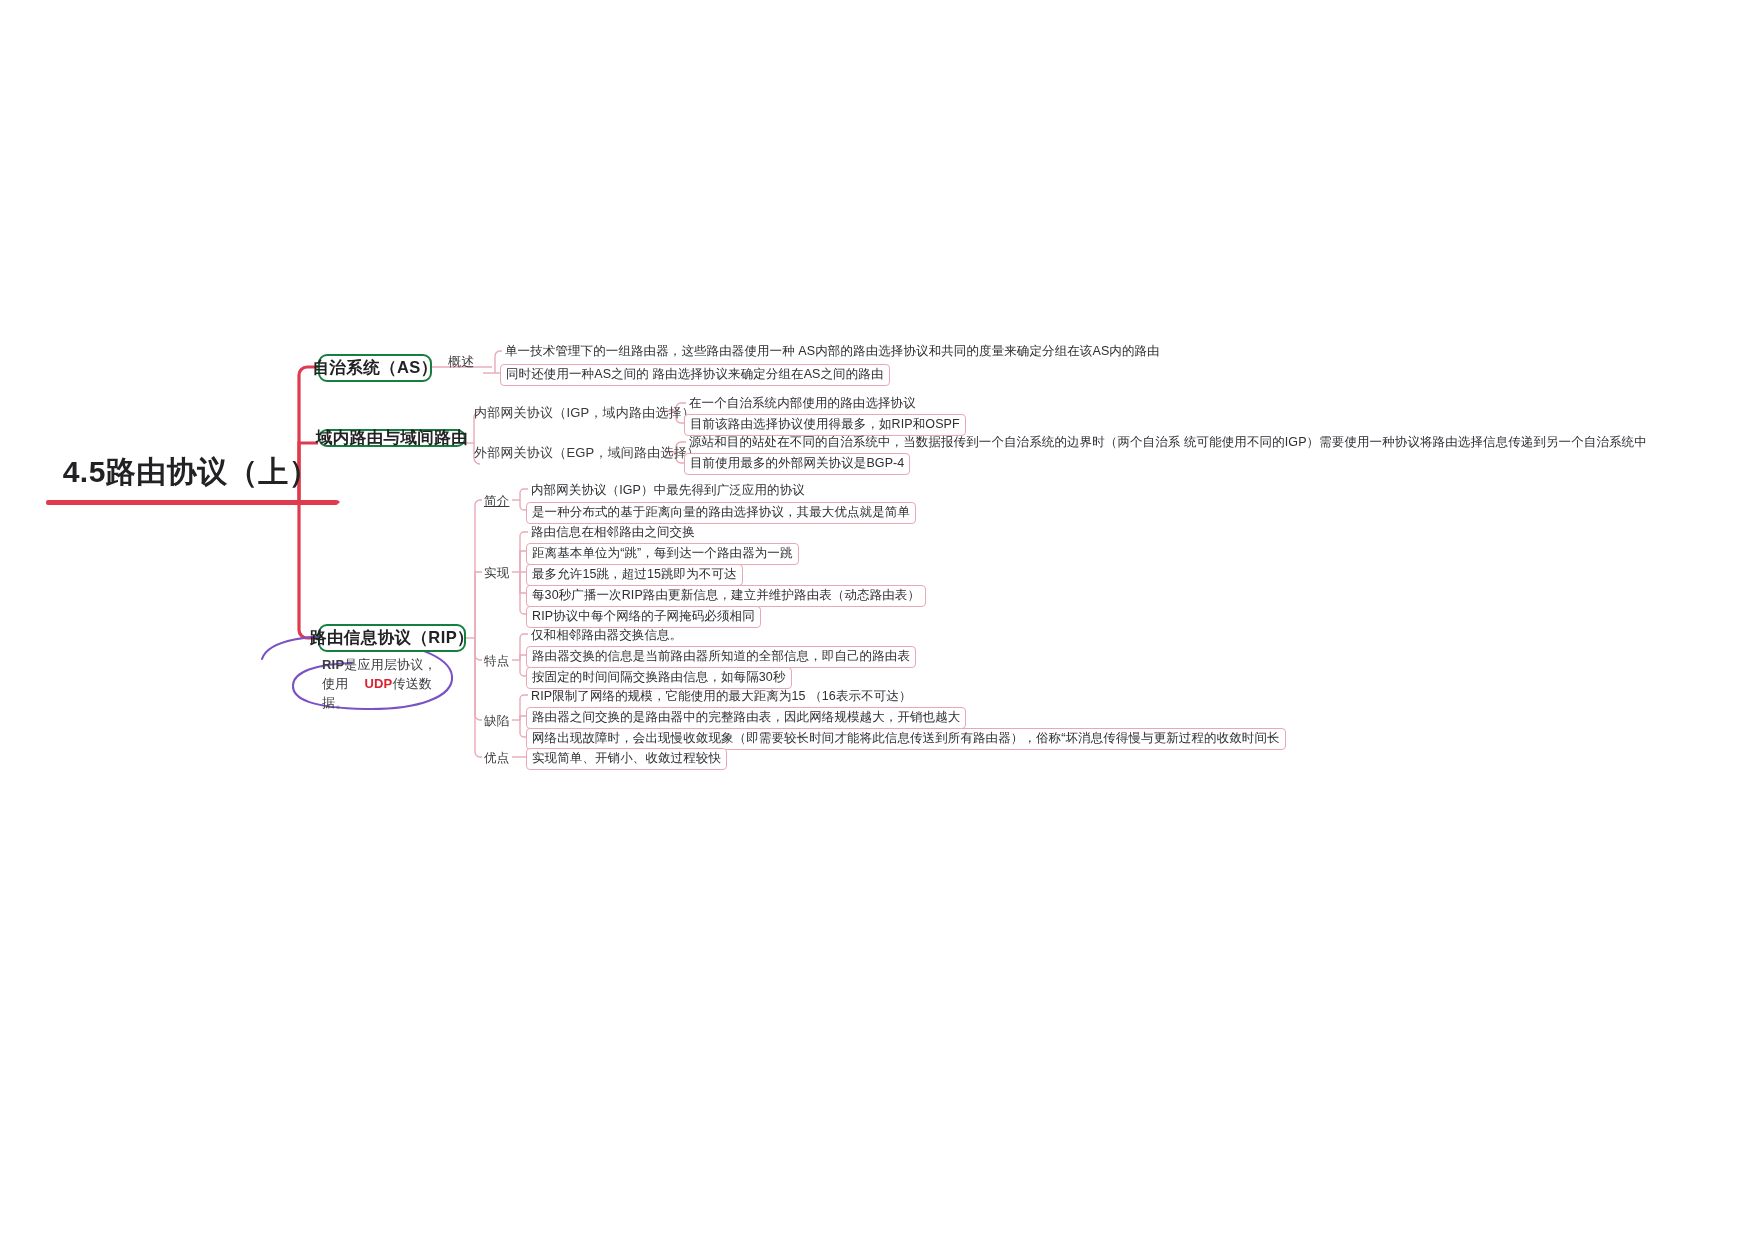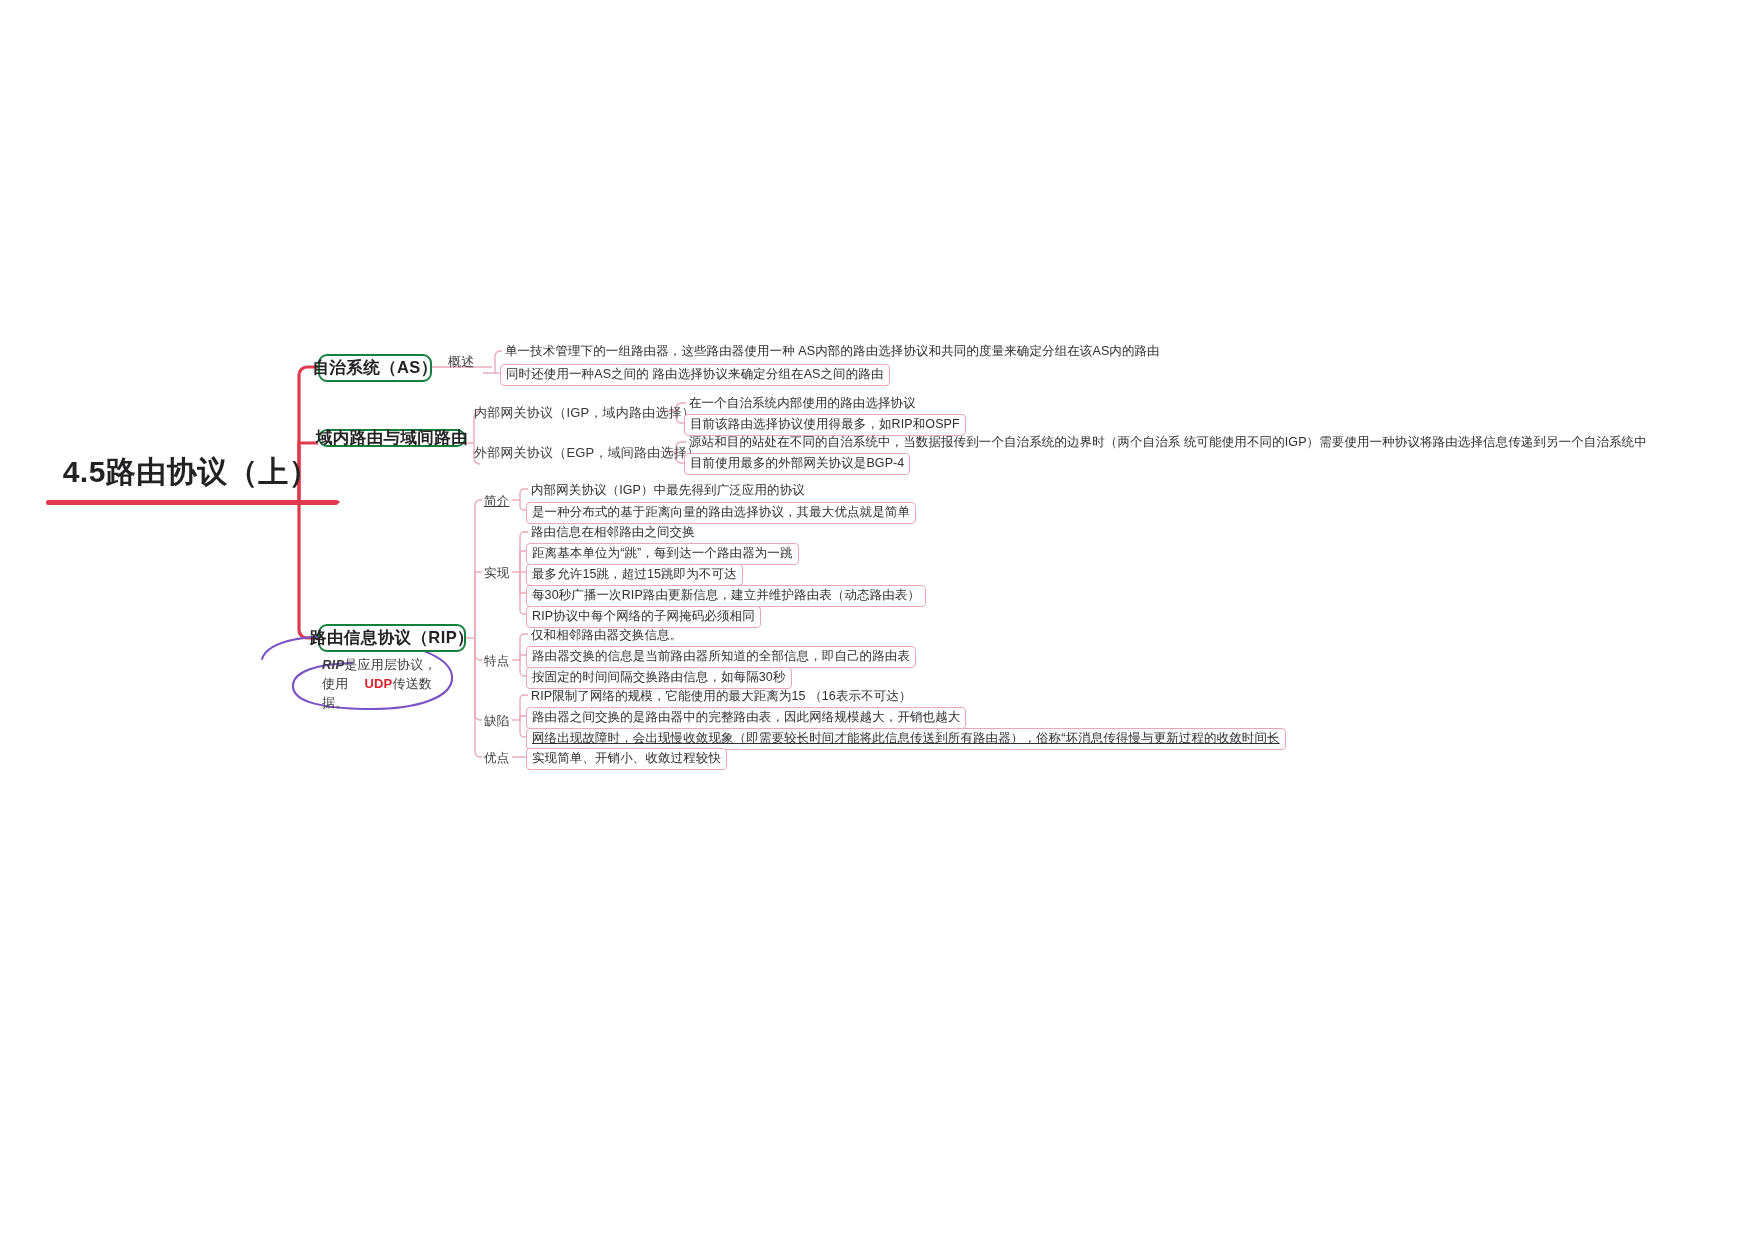--- a/index.html
+++ b/index.html
@@ -112,21 +112,20 @@
     line-height: 19px;
     letter-spacing: 0.2px;
   }
   .annot .hl {
     color: #d8222e;
     font-weight: bold;
     padding-left: 16px;
   }
   .annot .b {
     font-weight: bold;
-    font-style: italic;
   }
 </style>
 </head>
 <body>
 
 <div id="canvas">
 
   <svg id="wires" viewBox="0 0 1755 1240" width="1755" height="1240">
 
     <path d="M338 502 H299" stroke="#e03a4e" stroke-width="3.2" fill="none" stroke-linecap="round"></path>
@@ -285,21 +284,21 @@
 
   <div class="l2 small" style="left:484px; top:713px;">
     <span>缺陷</span>
   </div>
   <div class="leaf plain" style="left:526px; top:687px;">
     <span>RIP限制了网络的规模，它能使用的最大距离为15 （16表示不可达）</span>
   </div>
   <div class="leaf boxed" style="left:526px; top:707px;">
     <span>路由器之间交换的是路由器中的完整路由表，因此网络规模越大，开销也越大</span>
   </div>
-  <div class="leaf boxed" style="left:526px; top:728px;text-decoration:underline;">
+  <div class="leaf boxed" style="left:526px; top:728px;">
     <span>网络出现故障时，会出现慢收敛现象（即需要较长时间才能将此信息传送到所有路由器），俗称“坏消息传得慢与更新过程的收敛时间长</span>
   </div>
 
   <div class="l2 small" style="left:484px; top:750px;">
     <span>优点</span>
   </div>
   <div class="leaf boxed" style="left:526px; top:748px;">
     <span>实现简单、开销小、收敛过程较快</span>
   </div>
 

